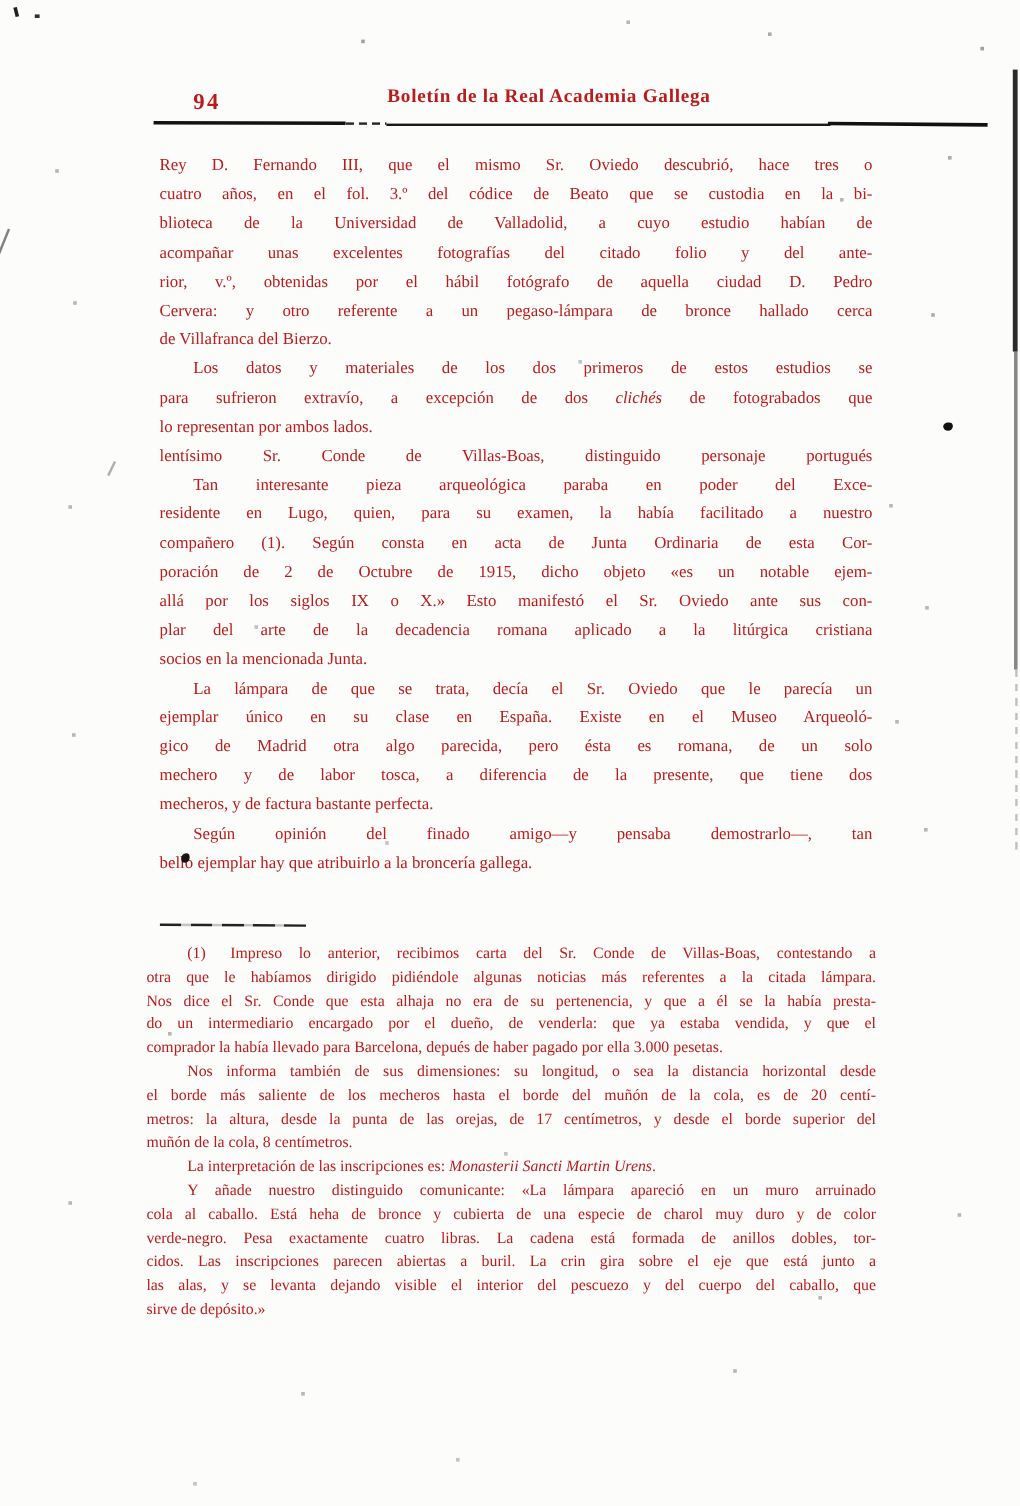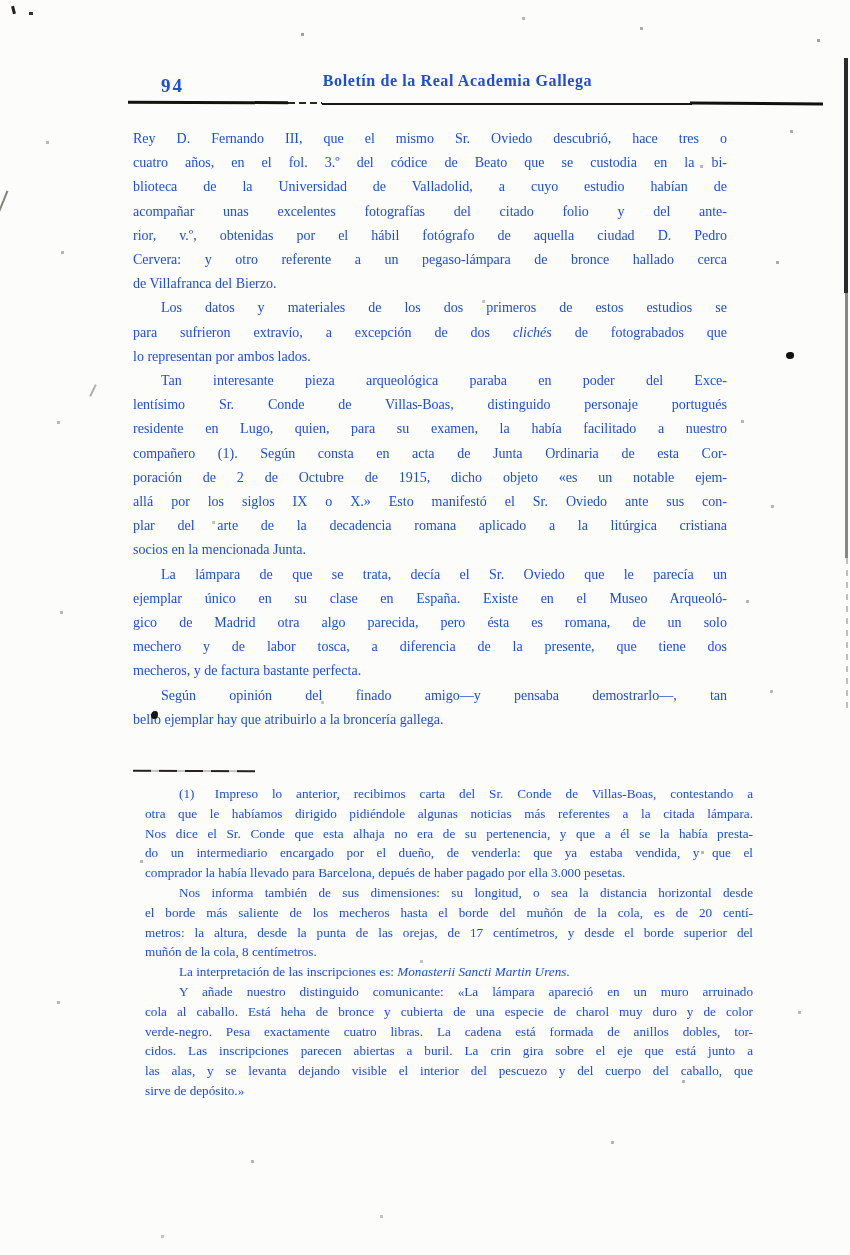--- a/index.html
+++ b/index.html
@@ -1,20 +1,20 @@
 <!DOCTYPE html>
 <html><head>
 <meta charset="utf-8">
 <style>
   * { margin:0; padding:0; box-sizing:border-box; }
   html,body { background:#d9d9d6; }
   .page {
     position:relative; width:850px; height:1255px;
     background:#fcfcfa; overflow:hidden;
-    font-family:"Liberation Serif", serif; color:#1d4ed8;
+    font-family:"Liberation Serif", serif; color:#b91c1c;
   }
   
   .pagenum {
     position:absolute; left:161px; top:75px;
     font-size:19px; font-weight:bold; letter-spacing:2px;
   }
   .journal-title {
     position:absolute; left:90px; top:72px; width:735px;
     text-align:center; font-size:16px; font-weight:bold; letter-spacing:.6px;
   }
@@ -31,21 +31,21 @@
   .line { text-align:justify; text-align-last:justify; white-space:normal; }
   .line.no-just { text-align-last:left; }
   .body-text .line.ind { text-indent:28px; }
   
   .footnote-rule {
     position:absolute; left:133px; top:770px; width:122px; height:2px;
     background:repeating-linear-gradient(90deg,#24211e 0 18px, rgba(30,27,24,.25) 18px 26px);
     transform:rotate(.3deg);
   }
   .footnotes {
-    position:absolute; left:145px; top:784px; width:608px;
+    position:absolute; left:122px; top:784px; width:608px;
     font-size:13.2px; line-height:19.8px;
   }
   .footnotes .line.ind { text-indent:34px; }
   
   .artifact { position:absolute; pointer-events:none; }
   .edge-line-1 { left:844px; top:58px;  width:4px; height:235px; background:#0e0d0c; opacity:.88; }
   .edge-line-2 { left:845px; top:293px; width:3px; height:265px; background:#151412; opacity:.5; }
   .edge-line-3 { left:846px; top:558px; width:2px; height:150px;
                  background:repeating-linear-gradient(180deg,#333 0 6px, transparent 6px 12px); opacity:.3; }
   .margin-dot  { left:786px; top:352px; width:8px; height:7px; background:#141210; border-radius:50% 40% 50% 50%; }
@@ -90,22 +90,22 @@
       <div class="line">Rey D. Fernando III, que el mismo Sr. Oviedo descubrió, hace tres o</div>
       <div class="line">cuatro años, en el fol. 3.º del códice de Beato que se custodia en la bi-</div>
       <div class="line">blioteca de la Universidad de Valladolid, a cuyo estudio habían de</div>
       <div class="line">acompañar unas excelentes fotografías del citado folio y del ante-</div>
       <div class="line">rior, v.º, obtenidas por el hábil fotógrafo de aquella ciudad D. Pedro</div>
       <div class="line">Cervera: y otro referente a un pegaso-lámpara de bronce hallado cerca</div>
       <div class="line no-just">de Villafranca del Bierzo.</div>
       <div class="line ind">Los datos y materiales de los dos primeros de estos estudios se</div>
       <div class="line">para sufrieron extravío, a excepción de dos <i>clichés</i> de fotograbados que</div>
       <div class="line no-just">lo representan por ambos lados.</div>
+      <div class="line">lentísimo Sr. Conde de Villas-Boas, distinguido personaje portugués</div>
       <div class="line ind">Tan interesante pieza arqueológica paraba en poder del Exce-</div>
-      <div class="line">lentísimo Sr. Conde de Villas-Boas, distinguido personaje portugués</div>
       <div class="line">residente en Lugo, quien, para su examen, la había facilitado a nuestro</div>
       <div class="line">compañero (1). Según consta en acta de Junta Ordinaria de esta Cor-</div>
       <div class="line">poración de 2 de Octubre de 1915, dicho objeto «es un notable ejem-</div>
       <div class="line">allá por los siglos IX o X.» Esto manifestó el Sr. Oviedo ante sus con-</div>
       <div class="line">plar del arte de la decadencia romana aplicado a la litúrgica cristiana</div>
       <div class="line no-just">socios en la mencionada Junta.</div>
       <div class="line ind">La lámpara de que se trata, decía el Sr. Oviedo que le parecía un</div>
       <div class="line">ejemplar único en su clase en España. Existe en el Museo Arqueoló-</div>
       <div class="line">gico de Madrid otra algo parecida, pero ésta es romana, de un solo</div>
       <div class="line">mechero y de labor tosca, a diferencia de la presente, que tiene dos</div>

